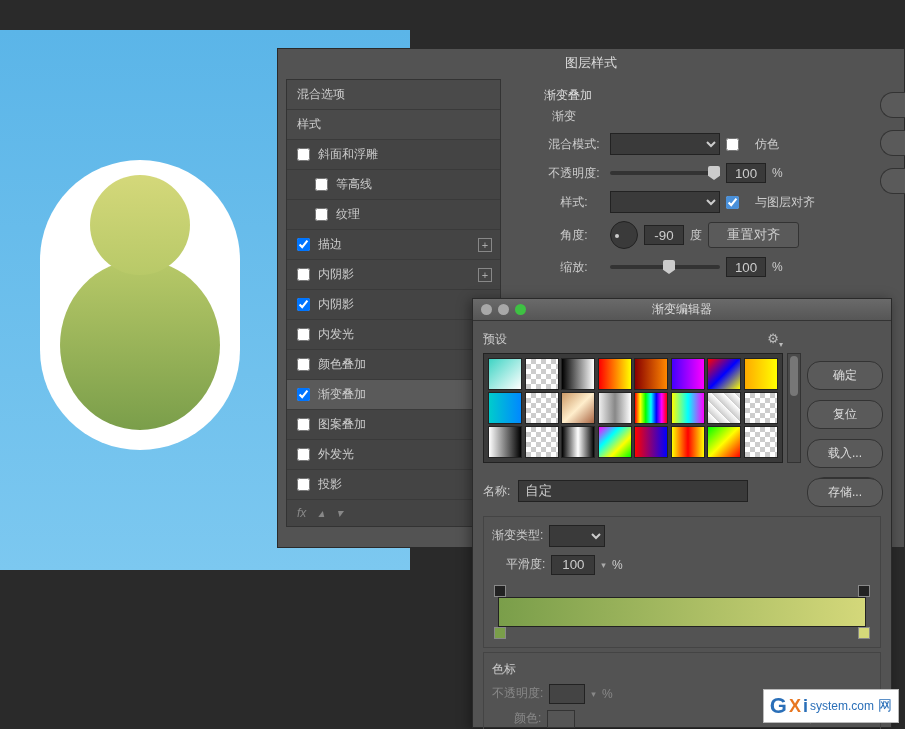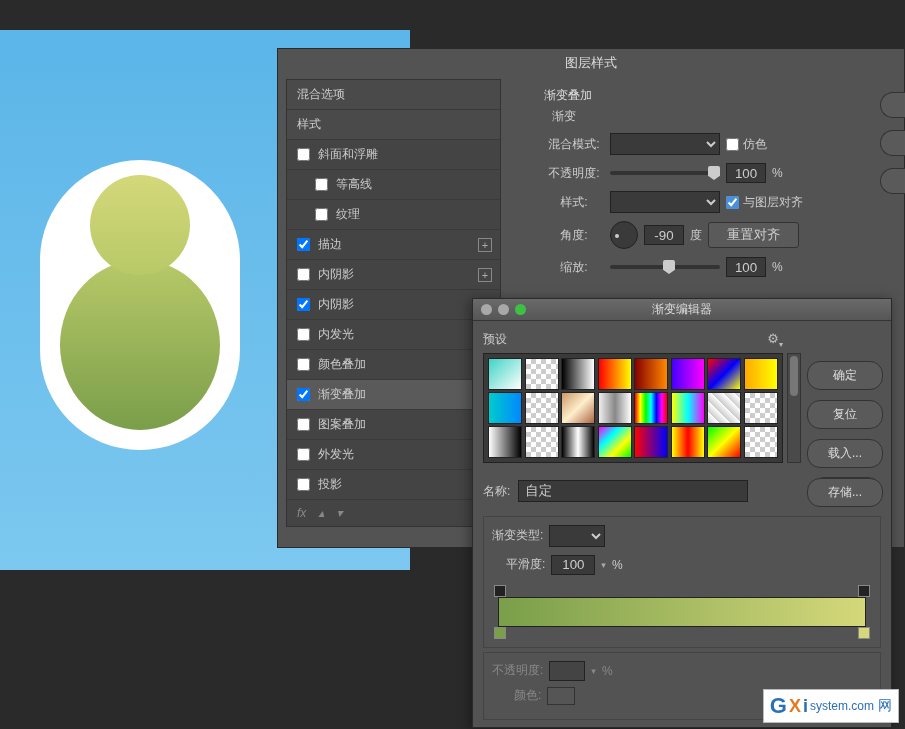--- a/index.html
+++ b/index.html
@@ -163,21 +163,21 @@
       border: 1px solid #222;
       color: #ccc;
       padding: 2px 4px;
       width: 40px;
       height: 20px;
       text-align: center;
     }
     .form-checkbox-label {
       display: flex;
       align-items: center;
-      gap: 4px;
+      gap: 16px;
     }
     .form-checkbox-label input {
       accent-color: #4a90d9;
     }
     .slider {
       width: 110px;
       height: 4px;
       background: #333;
       position: relative;
       border-radius: 2px;
@@ -676,20 +676,21 @@
       <div class="gradient-bar-wrapper">
         <div class="opacity-stop" style="left:2px"></div>
         <div class="opacity-stop" style="right:2px"></div>
         <div class="gradient-bar"></div>
         <div class="color-stop" style="left:2px;background:#7a9e4a"></div>
         <div class="color-stop" style="right:2px;background:#d4d87a"></div>
       </div>
     </div>
 
     <div class="stops-section">
+      <div style="color:#ccc;margin-bottom:6px">色标</div>
       <div class="stops-row">
         <span>不透明度:</span>
         <input class="form-input" disabled="" style="width: 36px;">
         <span style="font-size:9px">▾</span>
         <span>%</span>
       </div>
       <div class="stops-row">
         <span style="margin-left:22px">颜色:</span>
         <div style="width:28px;height:18px;border:1px solid #333;background:#555"></div>
         <span style="margin-left:auto;margin-right:20px">位置:</span>

